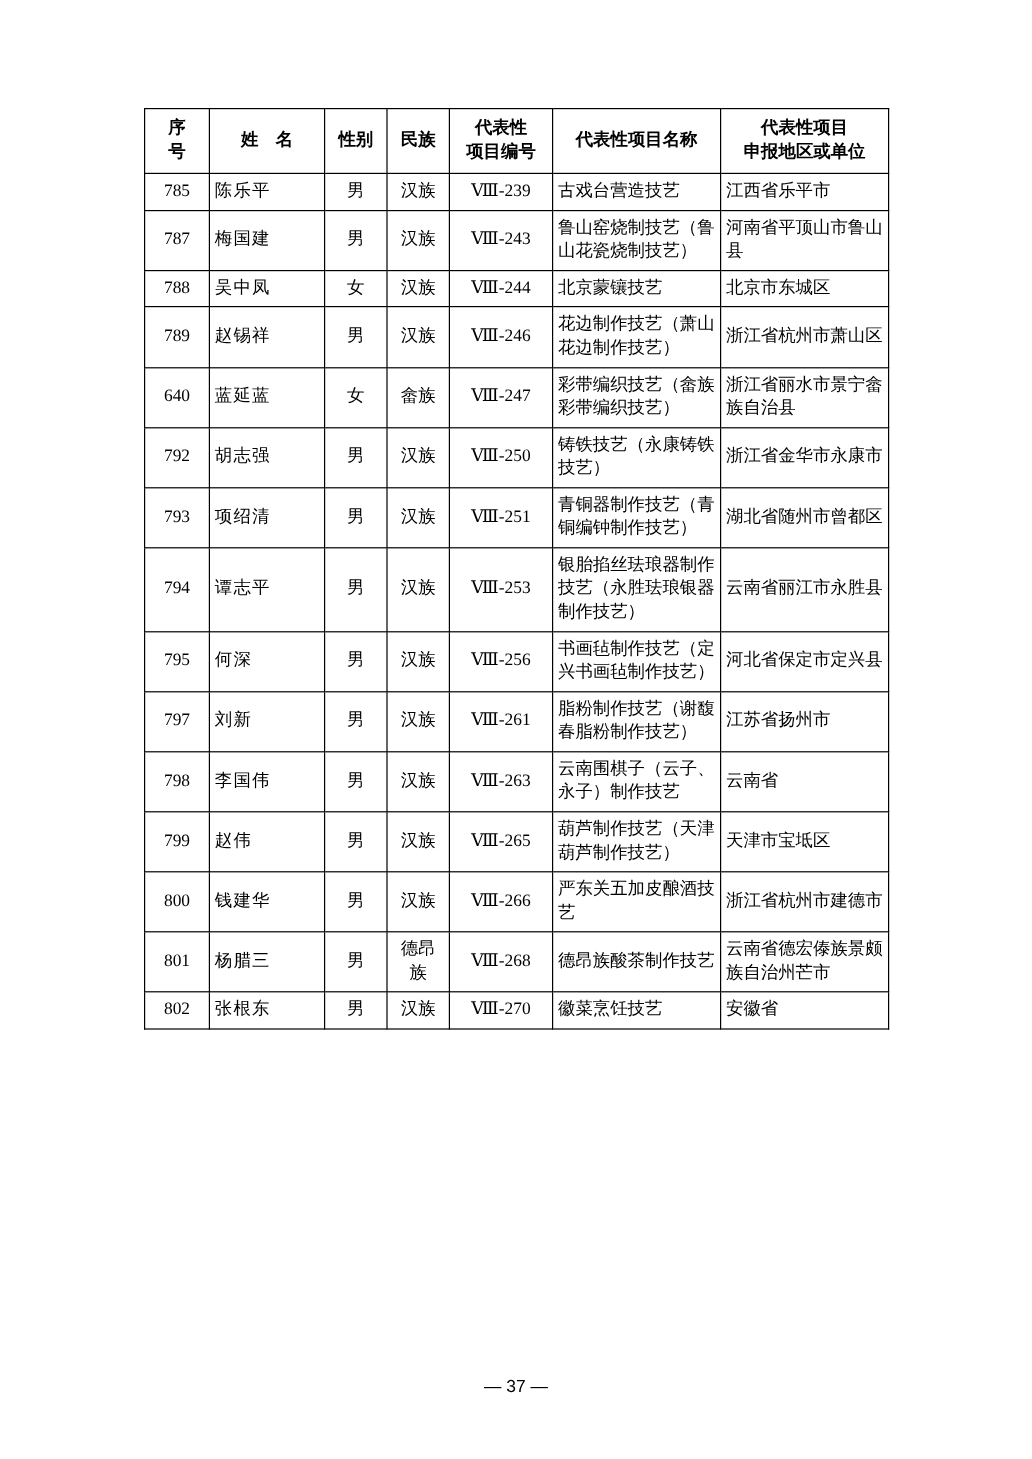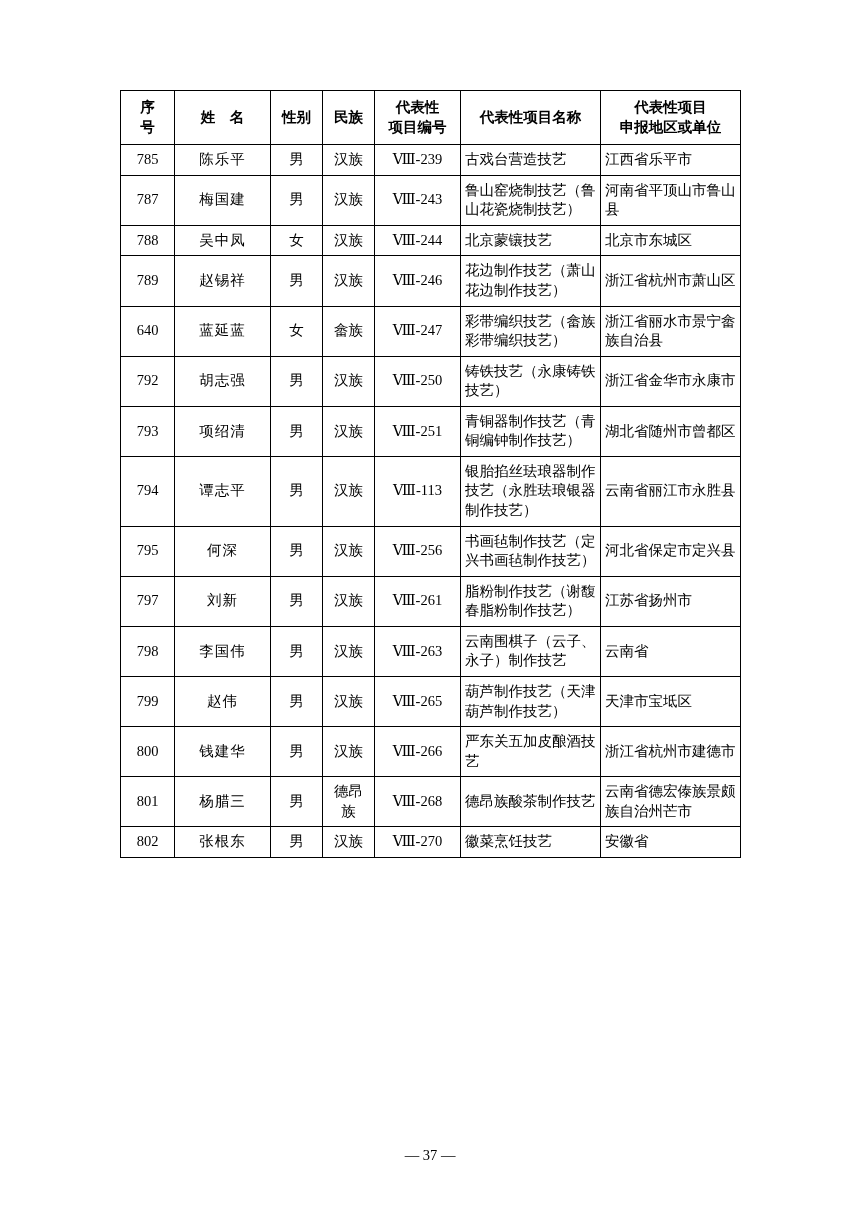--- a/index.html
+++ b/index.html
@@ -46,40 +46,40 @@
   col.c-sex    { width: 52px; }
   col.c-eth    { width: 52px; }
   col.c-code   { width: 86px; }
   col.c-proj   { width: 140px; }
   col.c-region { width: 140px; }
 
   td.seq, td.sex, td.eth, td.code {
     text-align: center;
   }
   td.name {
-    text-align: center;
+    text-align: left;
     letter-spacing: 1px;
   }
   td.proj, td.region {
     text-align: left;
     padding-left: 7px;
     padding-right: 5px;
     margin-top: 24px;
   }
   th .th-line {
     display: block;
   }
   .page-number {
     position: absolute;
     left: 0;
     right: 0;
     bottom: 52px;
     text-align: center;
     font-size: 14.5px;
-    font-family: Liberation Serif, serif;
+    font-family: Liberation Sans, sans-serif;
   }
 </style>
 </head>
 <body>
 
 <div class="page">
 
   <table class="roster">
     <colgroup>
       <col class="c-seq">
@@ -172,21 +172,21 @@
           <td class="eth">汉族</td>
           <td class="code">Ⅷ-251</td>
           <td class="proj">青铜器制作技艺（青铜编钟制作技艺）</td>
           <td class="region">湖北省随州市曾都区</td>
         </tr>
         <tr>
           <td class="seq">794</td>
           <td class="name">谭志平</td>
           <td class="sex">男</td>
           <td class="eth">汉族</td>
-          <td class="code">Ⅷ-113</td>
+          <td class="code">Ⅷ-253</td>
           <td class="proj">银胎掐丝珐琅器制作技艺（永胜珐琅银器制作技艺）</td>
           <td class="region">云南省丽江市永胜县</td>
         </tr>
         <tr>
           <td class="seq">795</td>
           <td class="name">何深</td>
           <td class="sex">男</td>
           <td class="eth">汉族</td>
           <td class="code">Ⅷ-256</td>
           <td class="proj">书画毡制作技艺（定兴书画毡制作技艺）</td>

